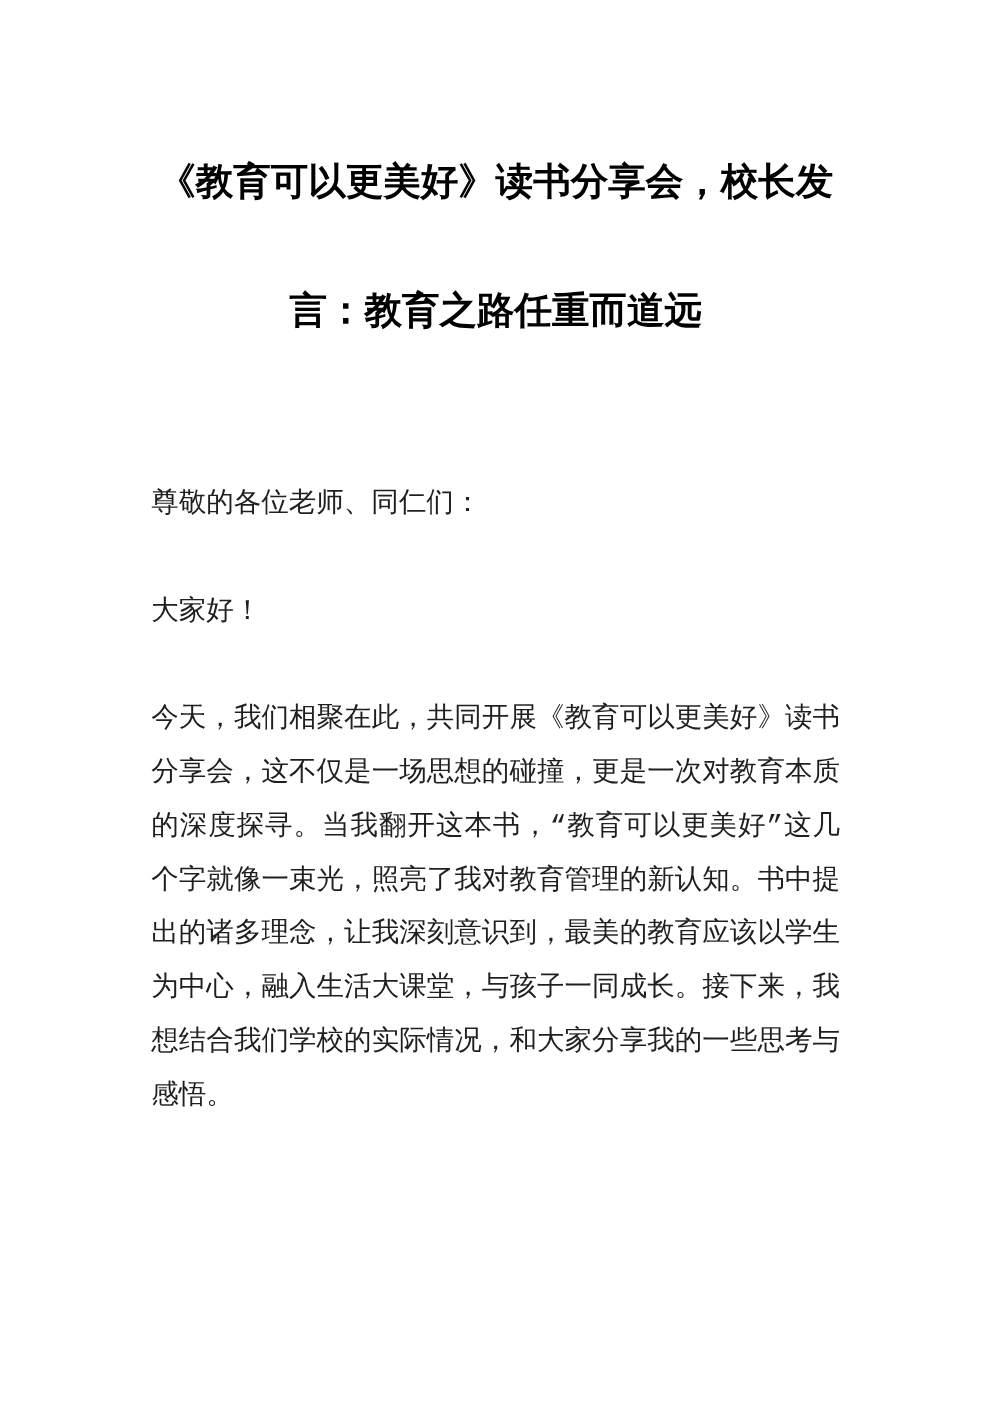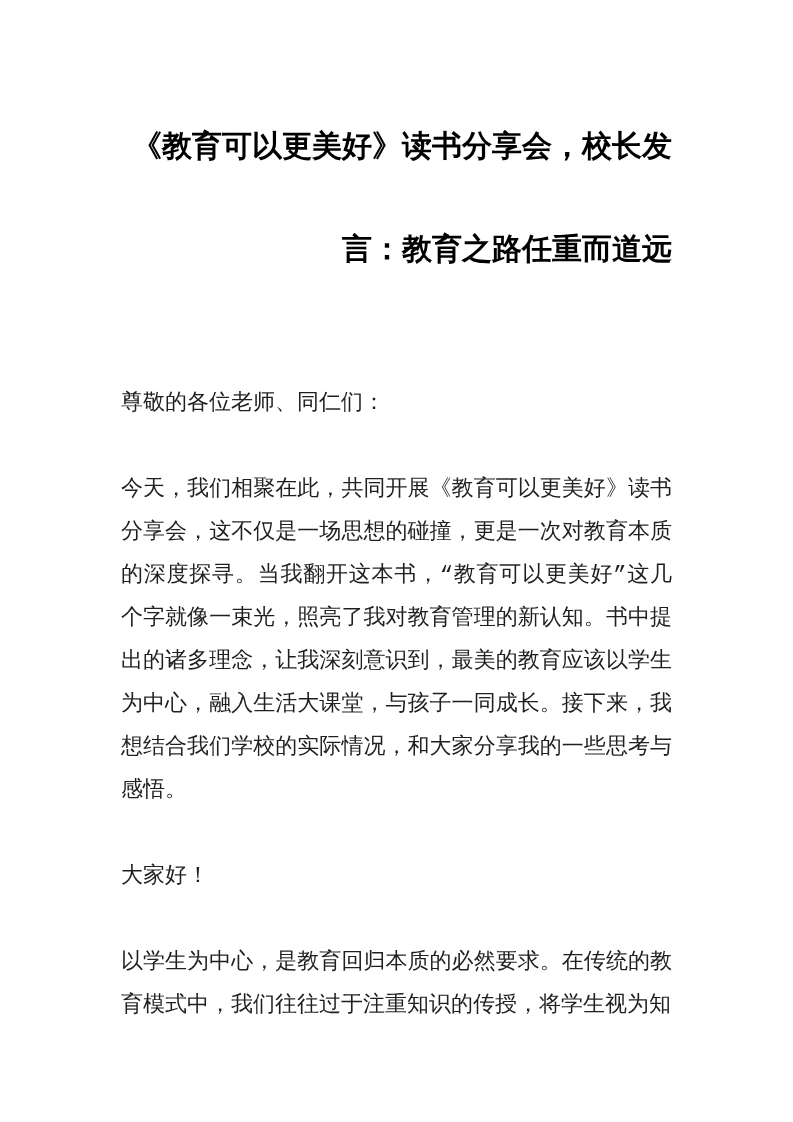--- a/index.html
+++ b/index.html
@@ -13,21 +13,21 @@
     height: 1122px;
     background: #ffffff;
     padding: 94px 121px 0 121px;
     overflow: hidden;
   }
   .doc-title {
     font-size: 30px;
     font-weight: 700;
     color: #000000;
     line-height: 103px;
-    text-align: right;
+    text-align: center;
     letter-spacing: 0;
     margin: 0 0 82px 0;
     word-break: break-all;
     overflow-wrap: break-word;
   }
   .doc-paragraph {
     font-size: 22px;
     color: #1f1f1f;
     line-height: 43px;
     text-align: justify;
@@ -39,18 +39,17 @@
   }
 </style>
 </head>
 <body>
 
 <div class="doc-page">
   <h1 class="doc-title">《教育可以更美好》读书分享会，校长发言：教育之路任重而道远</h1>
 
   <p class="doc-paragraph">尊敬的各位老师、同仁们：</p>
 
+  <p class="doc-paragraph">大家好！</p>
+
   <p class="doc-paragraph">今天，我们相聚在此，共同开展《教育可以更美好》读书分享会，这不仅是一场思想的碰撞，更是一次对教育本质的深度探寻。当我翻开这本书，“教育可以更美好”这几个字就像一束光，照亮了我对教育管理的新认知。书中提出的诸多理念，让我深刻意识到，最美的教育应该以学生为中心，融入生活大课堂，与孩子一同成长。接下来，我想结合我们学校的实际情况，和大家分享我的一些思考与感悟。</p>
 
-  <p class="doc-paragraph">大家好！</p>
-
-  <p class="doc-paragraph">以学生为中心，是教育回归本质的必然要求。在传统的教育模式中，我们往往过于注重知识的传授，将学生视为知</p>
 </div>
 
 </body></html>

